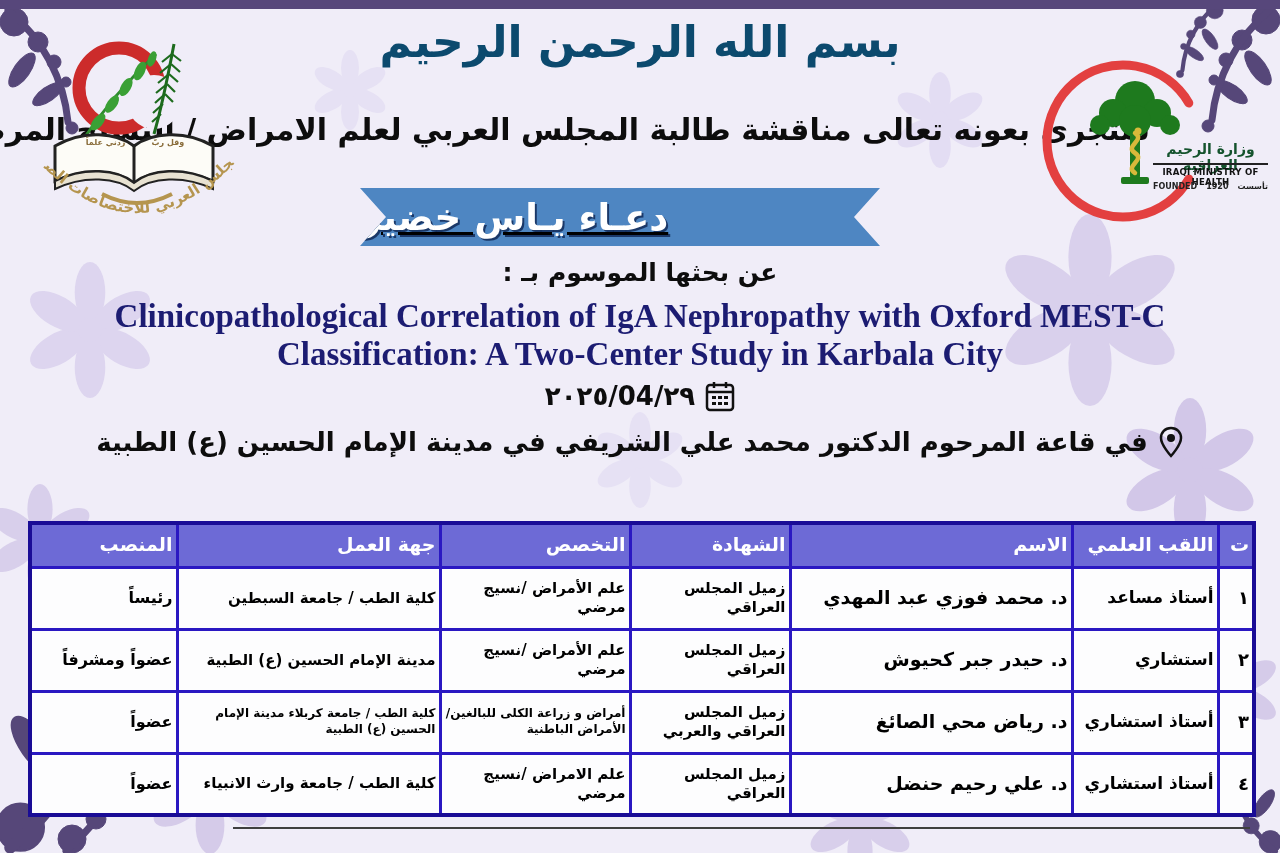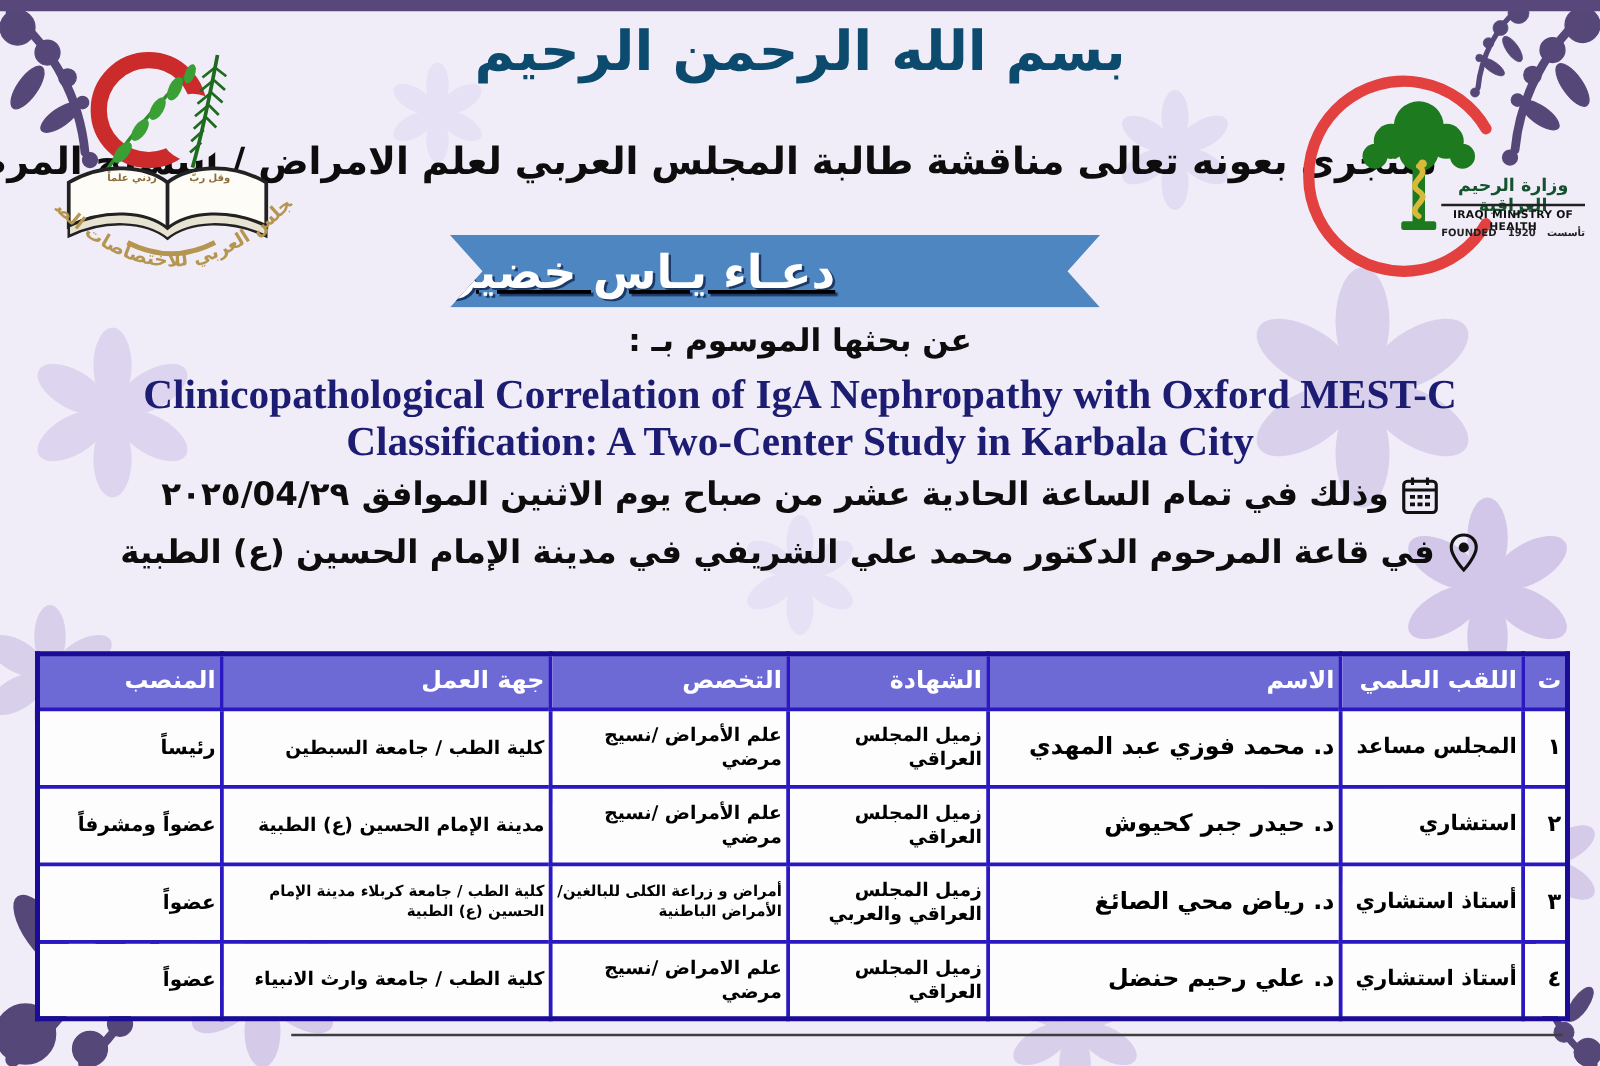--- a/index.html
+++ b/index.html
@@ -208,21 +208,20 @@
         <g fill="#111">
           <rect x="7" y="16" width="4" height="3"></rect>
             <rect x="13" y="16" width="4" height="3"></rect>
             <rect x="19" y="16" width="4" height="3"></rect>
           <rect x="7" y="22" width="4" height="3"></rect>
             <rect x="13" y="22" width="4" height="3"></rect>
             <rect x="19" y="22" width="4" height="3"></rect>
         </g>
       </svg>
     </span>
-    <span>وذلك في تمام الساعة الحادية عشر من صباح يوم الاثنين الموافق</span>
     <span class="date-ltr">٢٠٢٥/04/٢٩</span>
   </div>
 
   <div class="info-line loc-line">
     <span class="icon">
       <svg width="26" height="32" viewBox="0 0 26 32">
         <path d="M13,2 C7,2 3,6.5 3,12 C3,19 13,30 13,30 C13,30 23,19 23,12 C23,6.5 19,2 13,2 Z" fill="none" stroke="#111" stroke-width="2.5"></path>
         <circle cx="13" cy="12" r="4" fill="#111"></circle>
       </svg>
     </span>
@@ -247,21 +246,21 @@
         <th>الاسم</th>
         <th>الشهادة</th>
         <th>التخصص</th>
         <th>جهة العمل</th>
         <th>المنصب</th>
       </tr>
     </thead>
     <tbody>
       <tr>
         <td class="c-no">١</td>
-        <td class="c-title">المجلس مساعد</td>
+        <td class="c-title">أستاذ مساعد</td>
         <td class="c-name">د. محمد فوزي عبد المهدي</td>
         <td class="c-degree">زميل المجلس العراقي</td>
         <td class="c-spec">علم الأمراض /نسيج مرضي</td>
         <td class="c-work">كلية الطب / جامعة السبطين</td>
         <td class="c-role">رئيساً</td>
       </tr>
       <tr>
         <td class="c-no">٢</td>
         <td class="c-title">استشاري</td>
         <td class="c-name">د. حيدر جبر كحيوش</td>

